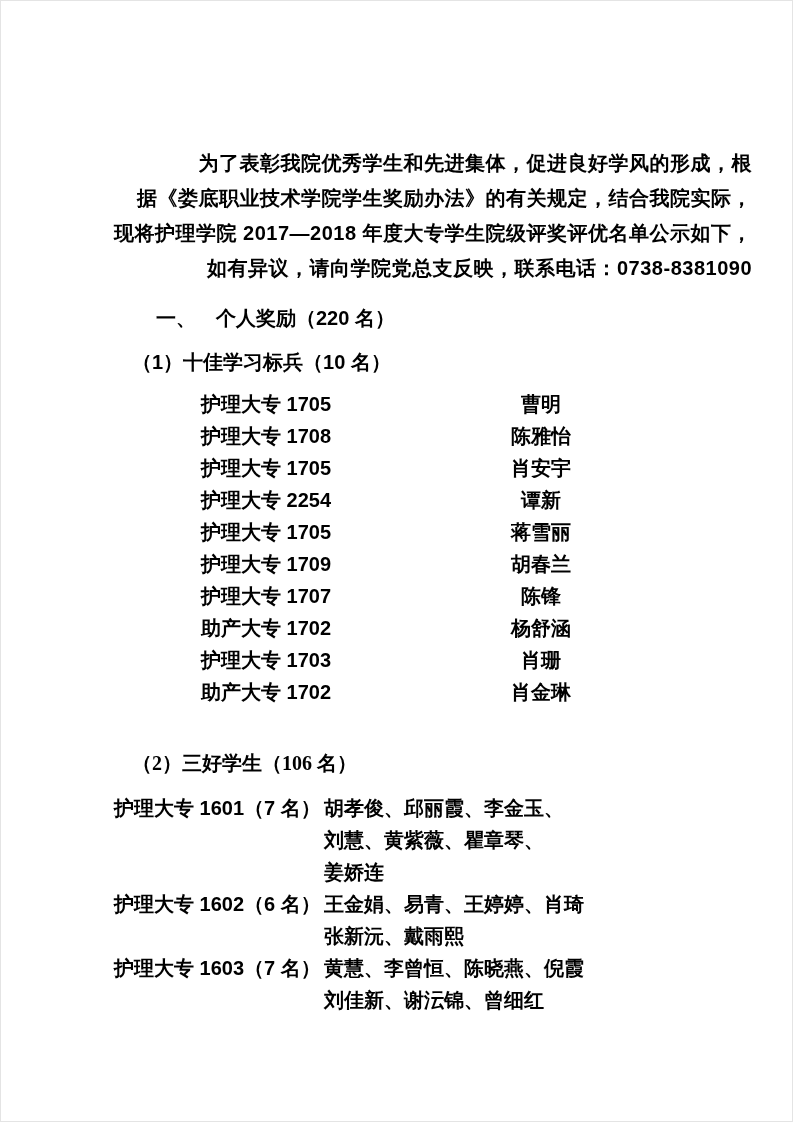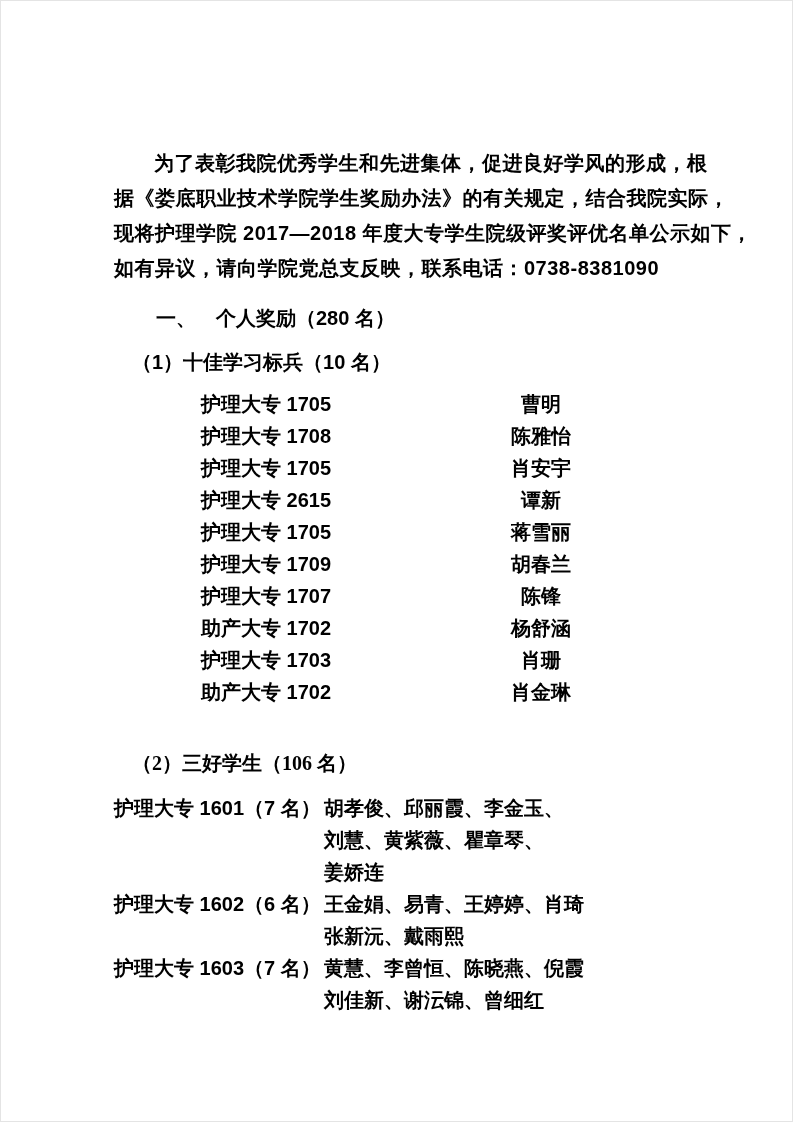--- a/index.html
+++ b/index.html
@@ -22,20 +22,21 @@
   }
   .content {
     box-sizing: border-box;
     padding: 145px 40px 0 113px;
   }
   
   .intro-line {
     line-height: 35px;
     white-space: nowrap;
     letter-spacing: 0.5px;
+    text-align: right;
   }
   .intro-line.first {
     text-indent: 40px;
   }
   
   .sec1-heading {
     margin-top: 15px;
     margin-left: 42px;
     line-height: 35px;
     white-space: nowrap;
@@ -87,38 +88,38 @@
 <div class="page">
   <div class="content">
 
     <div>
       <div class="intro-line first">为了表彰我院优秀学生和先进集体，促进良好学风的形成，根</div>
       <div class="intro-line">据《娄底职业技术学院学生奖励办法》的有关规定，结合我院实际，</div>
       <div class="intro-line">现将护理学院 2017—2018 年度大专学生院级评奖评优名单公示如下，</div>
       <div class="intro-line">如有异议，请向学院党总支反映，联系电话：0738-8381090</div>
     </div>
 
-    <div class="sec1-heading">一、　个人奖励（280 名）</div>
+    <div class="sec1-heading">一、　个人奖励（220 名）</div>
     <div class="subheading sub1">（1）十佳学习标兵（10 名）</div>
 
     <div class="s1-list">
       <div class="s1-row">
         <div class="s1-class">护理大专 1705</div>
         <div class="s1-name">曹明</div>
       </div>
       <div class="s1-row">
         <div class="s1-class">护理大专 1708</div>
         <div class="s1-name">陈雅怡</div>
       </div>
       <div class="s1-row">
         <div class="s1-class">护理大专 1705</div>
         <div class="s1-name">肖安宇</div>
       </div>
       <div class="s1-row">
-        <div class="s1-class">护理大专 2615</div>
+        <div class="s1-class">护理大专 2254</div>
         <div class="s1-name">谭新</div>
       </div>
       <div class="s1-row">
         <div class="s1-class">护理大专 1705</div>
         <div class="s1-name">蒋雪丽</div>
       </div>
       <div class="s1-row">
         <div class="s1-class">护理大专 1709</div>
         <div class="s1-name">胡春兰</div>
       </div>

